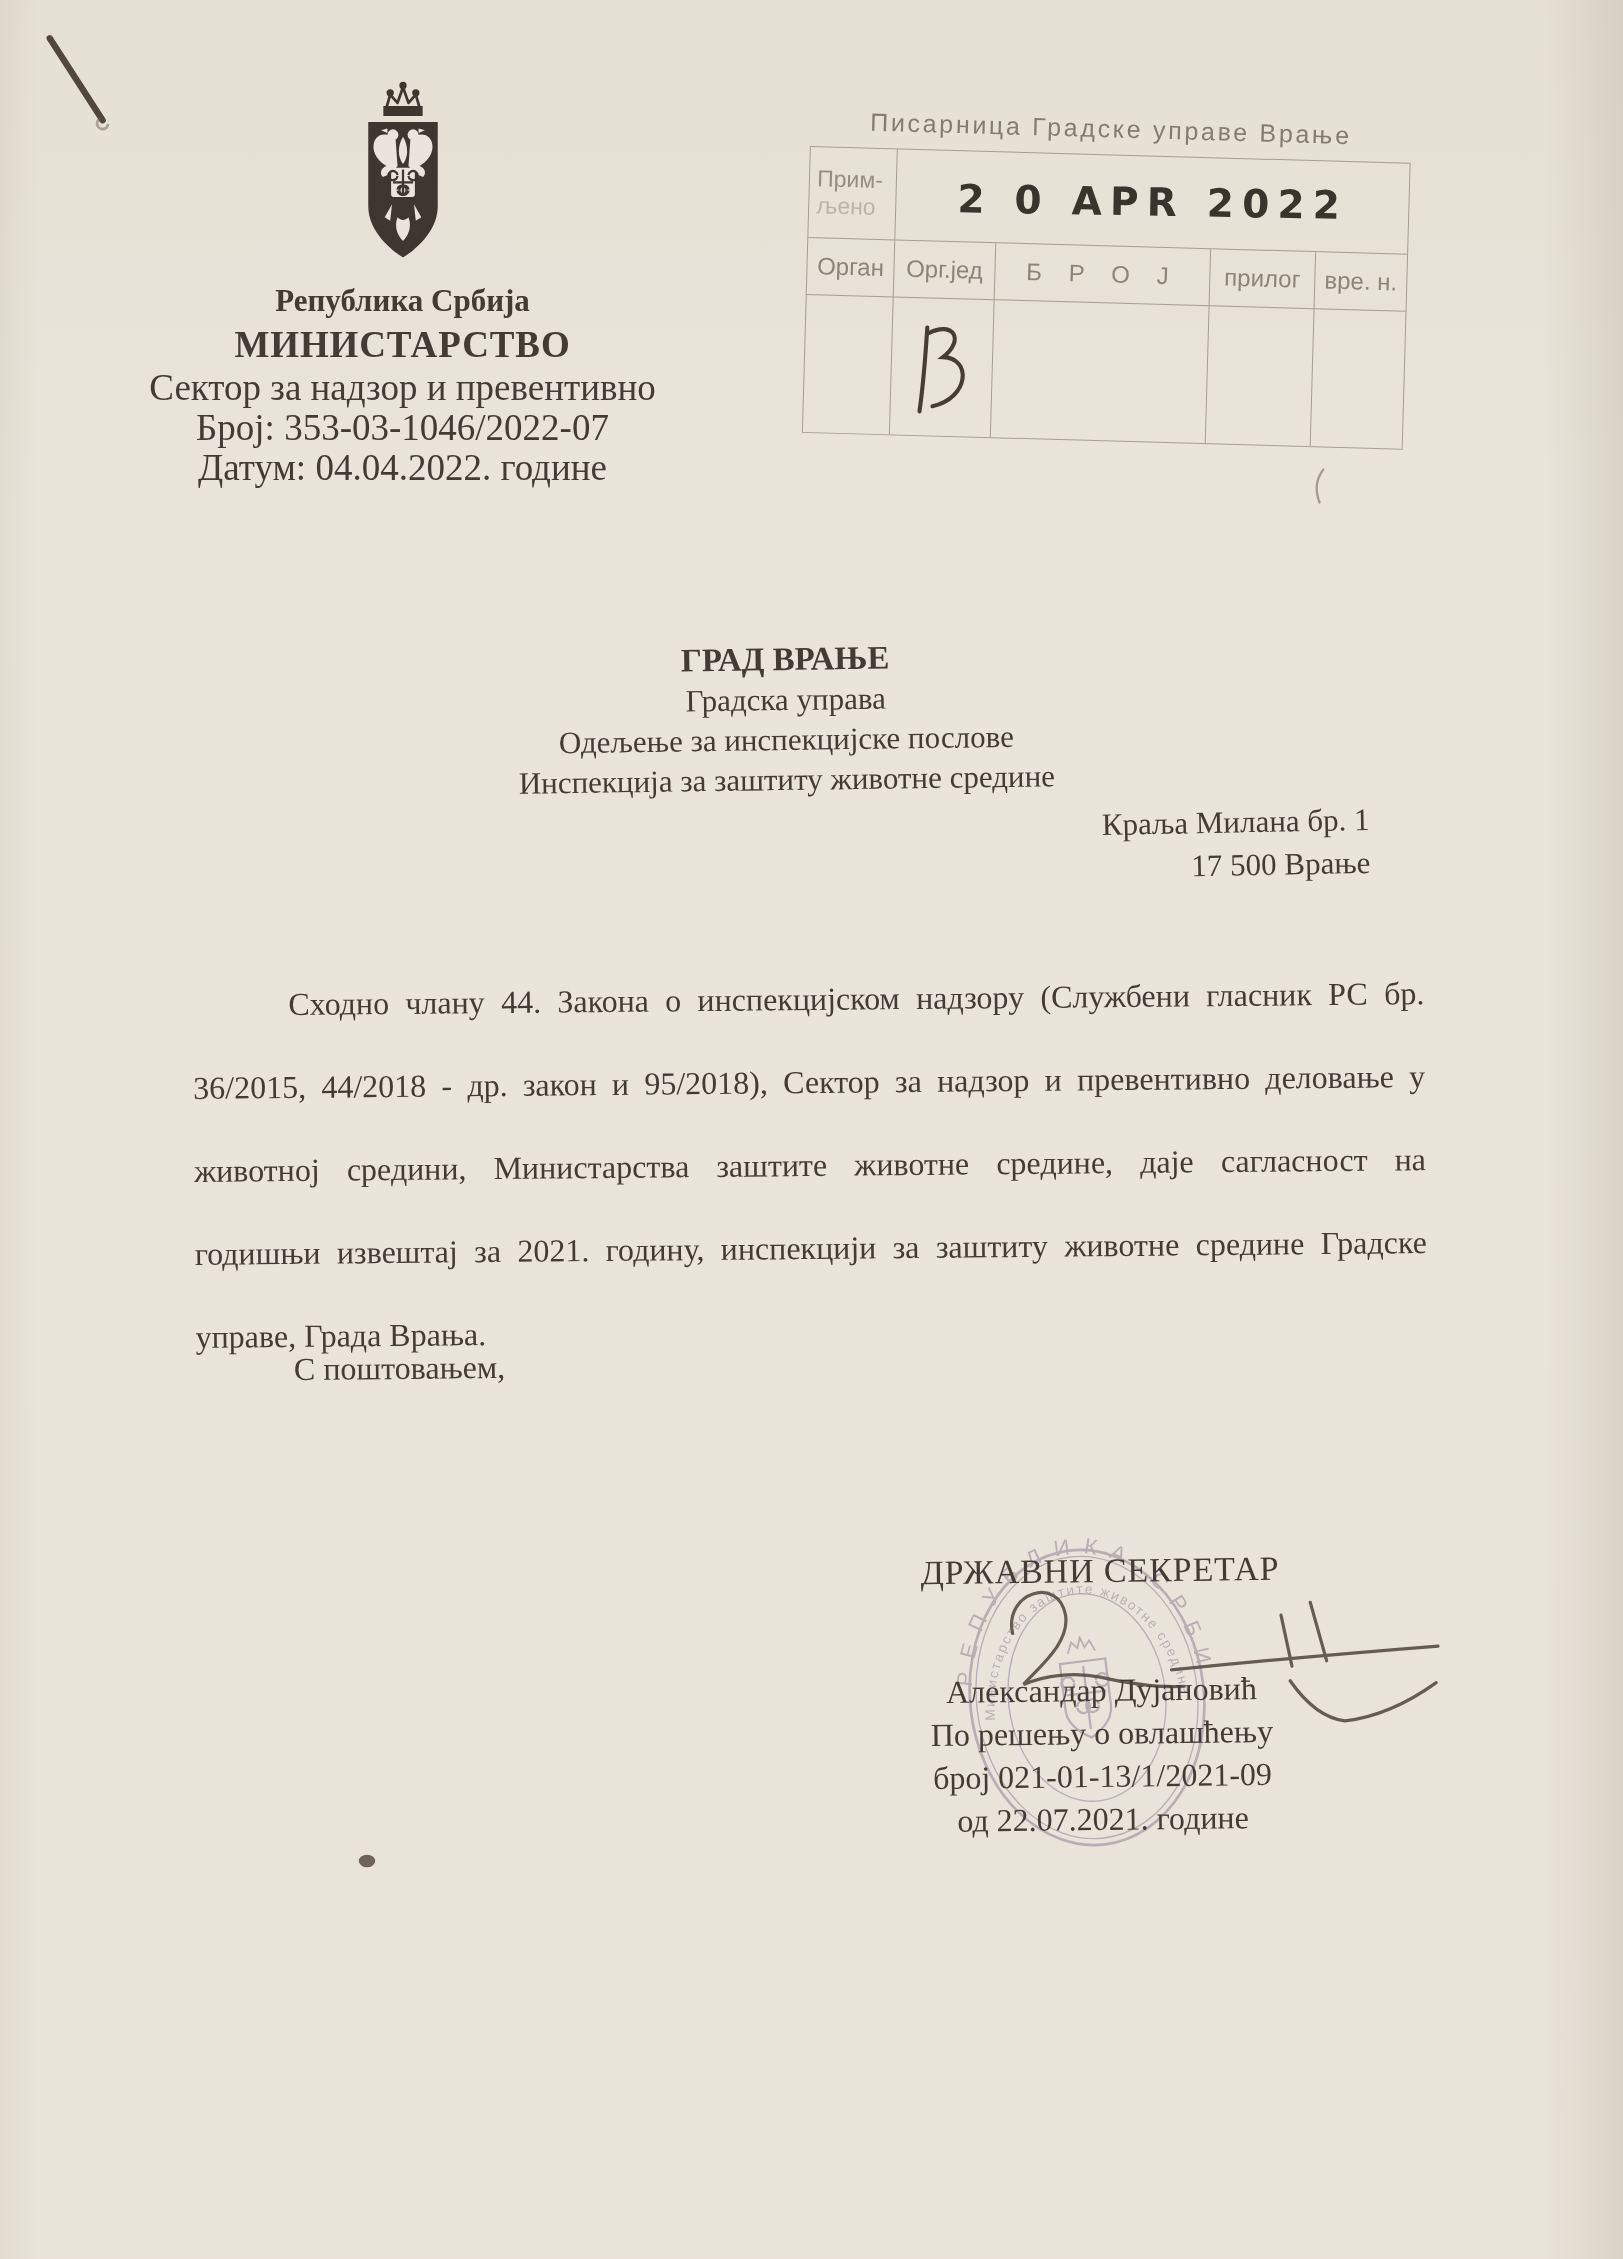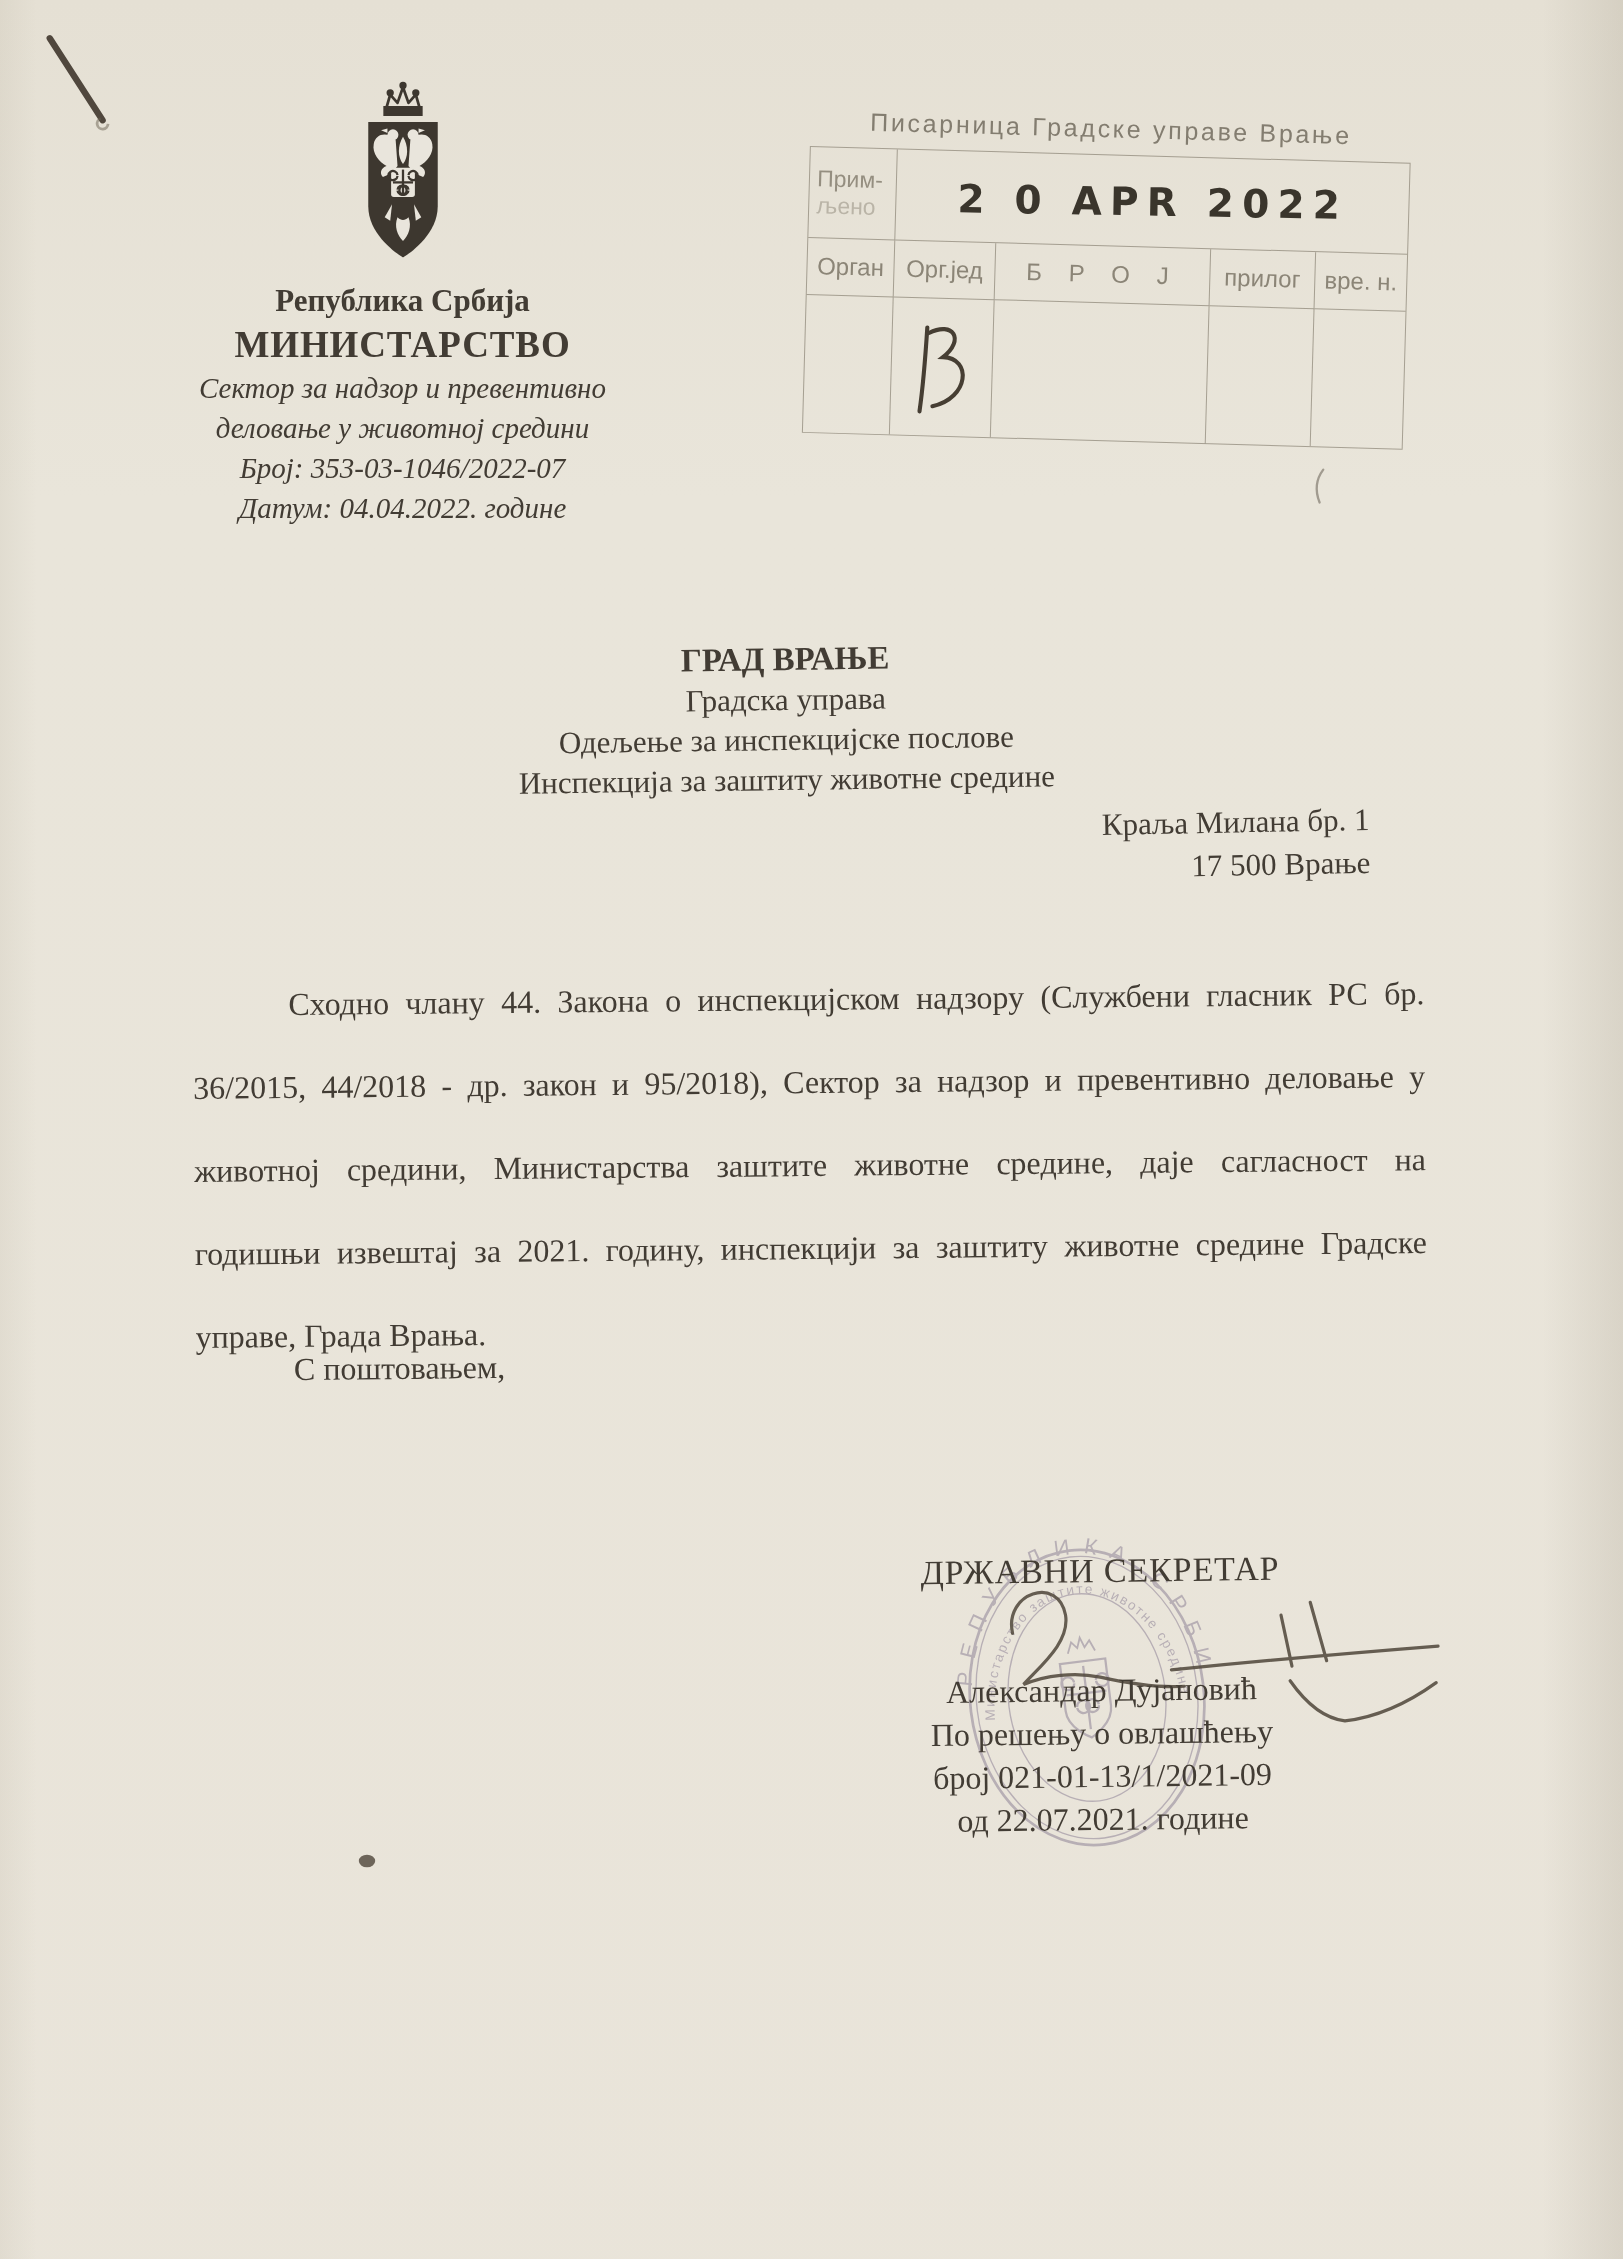--- a/index.html
+++ b/index.html
@@ -14,21 +14,21 @@
     font-family:"Liberation Serif","DejaVu Serif",serif;
     color:var(--c-ink,#423c34);
   }
   .abs{position:absolute;}
 
   
   .letterhead{left:101px;top:80px;width:603px;text-align:center;}
   .coa{display:block;margin:0 auto 9.1px auto;}
   .lh-country{font-size:31px;font-weight:bold;line-height:40px;}
   .lh-ministry{font-size:37px;font-weight:bold;line-height:47px;letter-spacing:0.9px;}
-  .lh-sub{font-size:29px;line-height:40px;font-style:italic;}
+  .lh-sub{font-size:37px;line-height:40px;}
 
   
   .intake-stamp{
     left:811px;top:106px;width:601px;
     transform:rotate(1.6deg);transform-origin:top left;
     font-family:"Liberation Sans","DejaVu Sans",sans-serif;
     color:rgba(101,94,79,0.8);
   }
   .stamp-title{font-size:25px;letter-spacing:2.7px;text-align:center;margin-bottom:11px;
     color:rgba(98,91,77,0.75);}
@@ -114,21 +114,20 @@
           <line x1="49" y1="112" x2="71" y2="112"></line>
         <path d="M54,104 a5,5 0 1 0 0,1"></path>
           <path d="M66,104 a5,5 0 1 1 0,1"></path>
         <path d="M54,121 a5,5 0 1 0 0,-1"></path>
           <path d="M66,121 a5,5 0 1 1 0,-1"></path>
       </g>
     </svg>
     <div class="lh-country">Република Србија</div>
     <div class="lh-ministry">МИНИСТАРСТВО</div>
     <div class="lh-sub">Сектор за надзор и превентивно</div>
-    <div class="lh-sub">деловање у животној средини</div>
     <div class="lh-sub">Број: 353-03-1046/2022-07</div>
     <div class="lh-sub">Датум: 04.04.2022. године</div>
   </div>
 
   <div class="abs intake-stamp">
     <div class="stamp-title">Писарница Градске управе Врање</div>
     <div class="stamp-table">
       <div class="srow r1">
         <div class="scell c-received">
           <span>Прим-</span>

